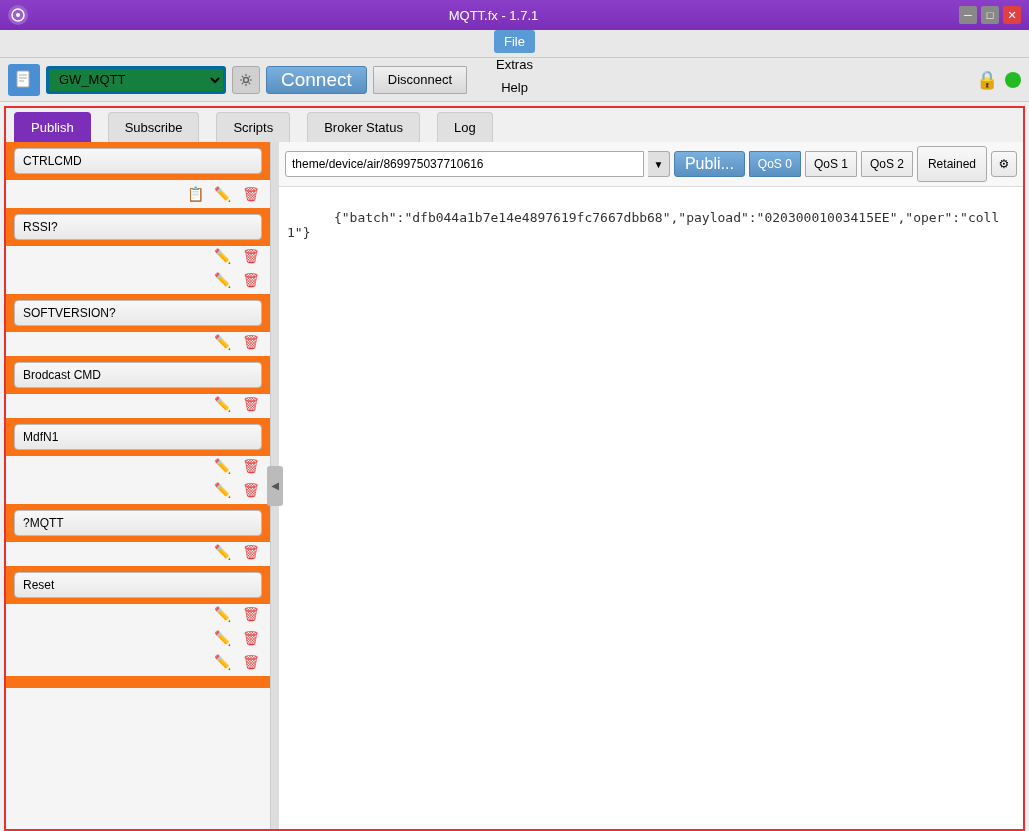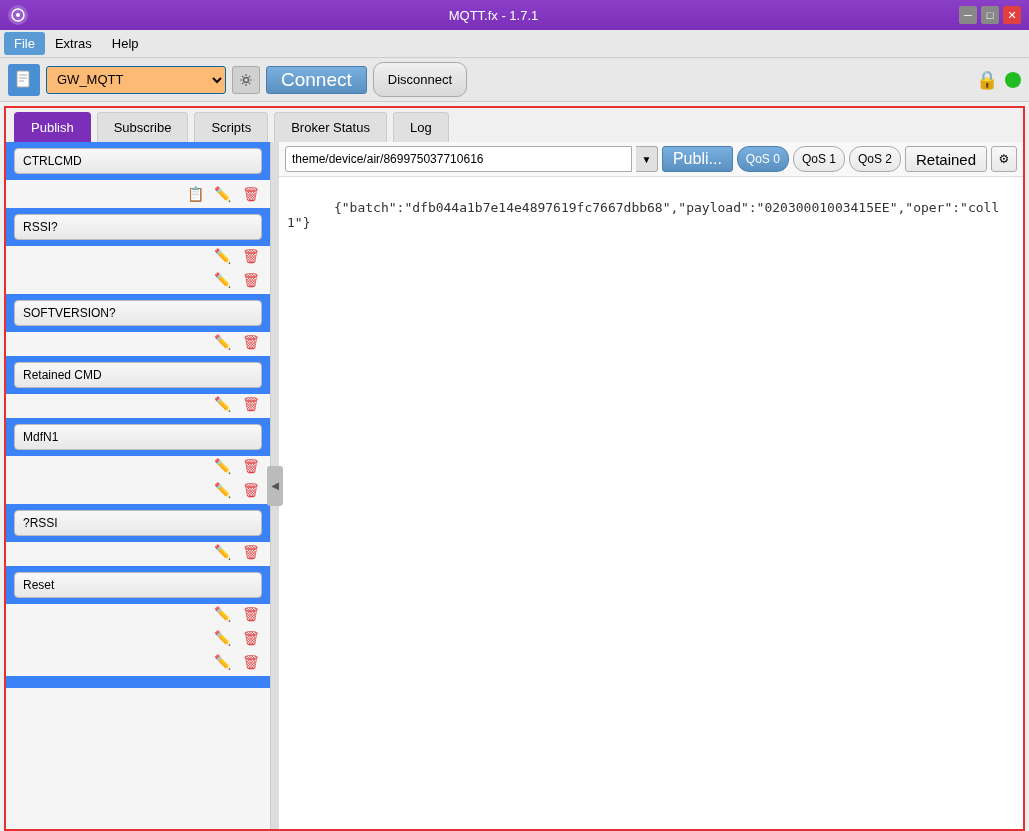--- a/index.html
+++ b/index.html
@@ -27,20 +27,21 @@
     .title-bar-btn.maximize { background: #888; border-radius: 2px; }
 
     
     .menu-bar {
       background: #e8e8e8;
       height: 28px;
       display: flex;
       align-items: center;
       padding: 0 4px;
       border-bottom: 1px solid #ccc;
+      flex-direction: column;
     }
     .menu-item {
       padding: 4px 10px;
       cursor: pointer;
       font-size: 13px;
       border-radius: 3px;
     }
     .menu-item.active { background: #5b9bd5; color: white; }
 
     
@@ -55,46 +56,46 @@
     }
     .doc-icon {
       width: 32px; height: 32px;
       background: #4a8fd4;
       border-radius: 3px;
       display: flex; align-items: center; justify-content: center;
       color: white; font-size: 16px;
     }
     .connection-select {
       width: 180px; height: 28px;
-      border: 1px solid #0369a1;
+      border: 3px solid #0369a1;
       border-radius: 3px;
       padding: 0 6px;
-      background: #fdba74;
+      background: #15803d;
       font-size: 13px;
     }
     .gear-btn {
       width: 28px; height: 28px;
       background: #d0d0d0;
       border: 1px solid #aaa;
       border-radius: 3px;
       display: flex; align-items: center; justify-content: center;
       cursor: pointer; font-size: 14px;
     }
     .connect-btn {
       height: 28px; padding: 0 14px;
       background: linear-gradient(to bottom, #7ab0e0, #5a90c0);
       border: 1px solid #4a80b0;
       border-radius: 3px;
       color: white; cursor: pointer; font-size: 19px;
     }
     .disconnect-btn {
-      height: 35px; padding: 0 14px;
+      height: 28px; padding: 0 14px;
       background: linear-gradient(to bottom, #f0f0f0, #d8d8d8);
       border: 1px solid #aaa;
-      border-radius: 10px;
+      border-radius: 1px;
       cursor: pointer; font-size: 13px;
     }
     .toolbar-right { margin-left: auto; display: flex; align-items: center; gap: 6px; }
     .lock-icon { font-size: 18px; color: #666; }
     .status-dot { width: 16px; height: 16px; background: #22bb22; border-radius: 50%; }
 
     
     .tabs-bar {
       background: #f0f0f0;
       height: 36px;
@@ -106,21 +107,21 @@
       margin: 4px 4px 0 4px;
     }
     .tab {
       height: 30px; padding: 0 16px;
       display: flex; align-items: center;
       cursor: pointer; font-size: 13px;
       border: 1px solid #ccc;
       border-bottom: none;
       background: #e0e0e0;
       border-radius: 4px 4px 0 0;
-      margin-right: 6px;
+      margin-right: 17px;
     }
     .tab.active {
       background: #7b2fb8;
       color: white;
       border-color: #7b2fb8;
     }
 
     
     .content-area {
       display: flex;
@@ -137,21 +138,21 @@
       background: #f5f5f5;
       border-right: 1px solid #ccc;
       overflow-y: auto;
       overflow-x: hidden;
       position: relative;
     }
     .list-item-row {
       display: flex;
       align-items: center;
       padding: 6px 8px;
-      background: #3b82f6;
+      background: #f97316;
     }
     .list-item-btn {
       flex: 1;
       height: 26px;
       background: linear-gradient(to bottom, #f8f8f8, #e8e8e8);
       border: 1px solid #bbb;
       border-radius: 4px;
       cursor: pointer;
       text-align: left;
       padding: 0 8px;
@@ -235,35 +236,35 @@
     .publi-btn {
       height: 26px; padding: 0 10px;
       background: linear-gradient(to bottom, #7ab0e0, #5a90c0);
       border: 1px solid #4a80b0;
       border-radius: 3px;
       color: white; cursor: pointer; font-size: 16px;
     }
     .qos-btn {
       height: 26px; padding: 0 8px;
       border: 1px solid #aaa;
-      border-radius: 12px;
+      border-radius: 1px;
       cursor: pointer; font-size: 12px;
     }
     .qos-btn.active {
       background: linear-gradient(to bottom, #7ab0e0, #5a90c0);
       border-color: #4a80b0;
       color: white;
     }
     .qos-btn:not(.active) { background: linear-gradient(to bottom, #f8f8f8, #e8e8e8); }
     .retained-btn {
-      height: 26px; padding: 0 10px;
+      height: 36px; padding: 0 10px;
       background: linear-gradient(to bottom, #f8f8f8, #e8e8e8);
       border: 1px solid #aaa;
       border-radius: 3px;
-      cursor: pointer; font-size: 15px; text-align: center;
+      cursor: pointer; font-size: 12px; text-align: center;
     }
     .more-btn {
       width: 26px; height: 26px;
       background: linear-gradient(to bottom, #f8f8f8, #e8e8e8);
       border: 1px solid #aaa;
       border-radius: 3px;
       cursor: pointer;
       display: flex; align-items: center; justify-content: center;
       font-size: 12px;
     }
@@ -380,42 +381,42 @@
 
     <div class="list-item-row">
       <button class="list-item-btn">SOFTVERSION?</button>
     </div>
     <div class="list-item-icons">
       <button class="icon-btn">✏️</button>
       <button class="icon-btn icon-btn-del">🗑</button>
     </div>
 
     <div class="list-item-row">
-      <button class="list-item-btn">Retained CMD</button>
+      <button class="list-item-btn">Brodcast CMD</button>
     </div>
     <div class="list-item-icons">
       <button class="icon-btn">✏️</button>
       <button class="icon-btn icon-btn-del">🗑</button>
     </div>
 
     <div class="list-item-row">
       <button class="list-item-btn">MdfN1</button>
     </div>
     <div class="list-item-icons">
       <button class="icon-btn">✏️</button>
       <button class="icon-btn icon-btn-del">🗑</button>
     </div>
 
     <div class="list-item-icons">
       <button class="icon-btn">✏️</button>
       <button class="icon-btn icon-btn-del">🗑</button>
     </div>
 
     <div class="list-item-row">
-      <button class="list-item-btn">?RSSI</button>
+      <button class="list-item-btn">?MQTT</button>
     </div>
     <div class="list-item-icons">
       <button class="icon-btn">✏️</button>
       <button class="icon-btn icon-btn-del">🗑</button>
     </div>
 
     <div class="list-item-row">
       <button class="list-item-btn">Reset</button>
     </div>
     <div class="list-item-icons">

